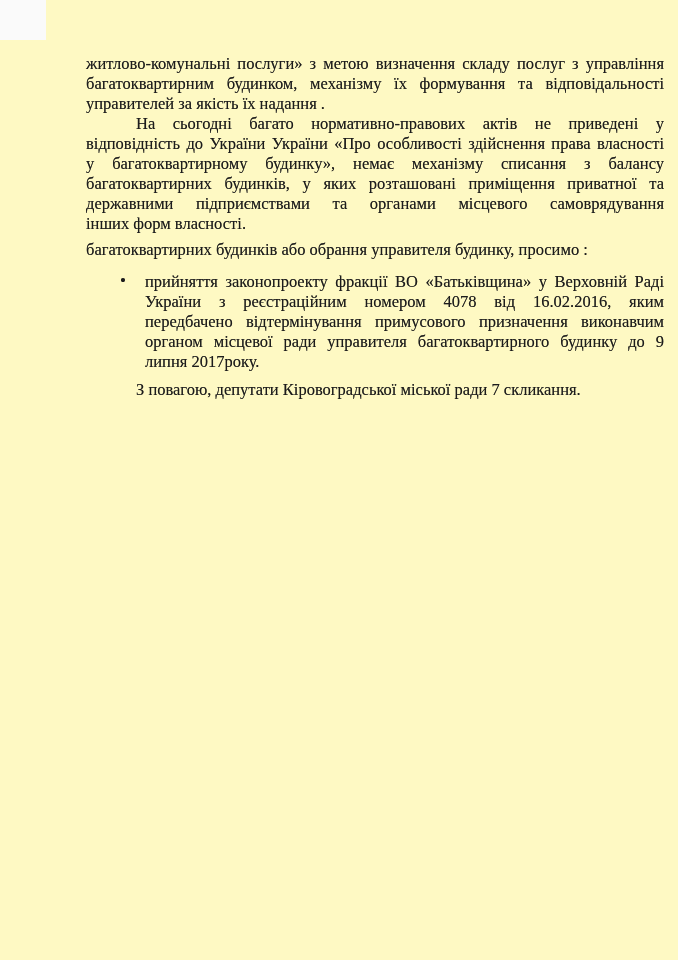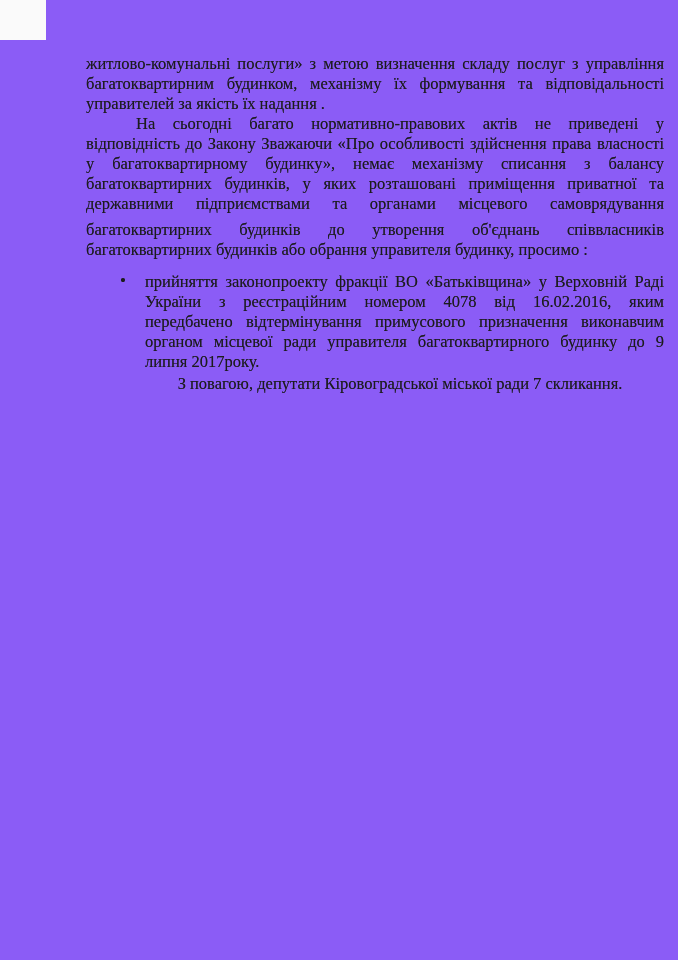--- a/index.html
+++ b/index.html
@@ -10,21 +10,21 @@
     width: 678px;
     height: 960px;
     background: #ffffff;
     position: relative;
     font-family: "Liberation Serif", serif;
     overflow: hidden;
   }
   .page {
     position: absolute;
     inset: 0;
-    background: #8b5cf6;
+    background: #fef9c3;
     overflow: hidden;
     text-decoration: underline;
   }
   .scan-artifact {
     position: absolute;
     left: 0;
     top: 0;
     width: 46px;
     height: 40px;
     background: #fafafa;
@@ -62,49 +62,49 @@
     position: relative;
   }
   .bullet-marker {
     position: absolute;
     left: 34px;
     top: -1px;
     font-size: 17px;
     color: #1c1c1c;
   }
   .signature {
-    margin-top: 2px;
+    margin-top: 8px;
     text-indent: 50px;
-    text-align: center;
+    text-align: left;
   }
 </style>
 </head>
 <body>
 
 <div class="page">
   <div class="scan-artifact"></div>
 
   <div class="content">
 
     <div class="para">
       <div class="ln j">житлово-комунальні послуги» з метою визначення складу послуг з управління</div>
       <div class="ln j">багатоквартирним будинком, механізму їх формування та відповідальності</div>
       <div class="ln last">управителей за якість їх надання .</div>
     </div>
 
     <div class="para">
       <div class="ln j ind">На сьогодні багато нормативно-правових актів не приведені у</div>
-      <div class="ln j">відповідність до Закону Зважаючи «Про особливості здійснення права власності</div>
+      <div class="ln j">відповідність до України України «Про особливості здійснення права власності</div>
       <div class="ln j">у багатоквартирному будинку», немає механізму списання з балансу</div>
       <div class="ln j">багатоквартирних будинків, у яких розташовані приміщення приватної та</div>
       <div class="ln j">державними підприємствами та органами місцевого самоврядування</div>
+      <div class="ln last">інших форм власності.</div>
     </div>
 
     <div class="para para-request">
-      <div class="ln j">багатоквартирних будинків до утворення об'єднань співвласників</div>
       <div class="ln last">багатоквартирних будинків або обрання управителя будинку, просимо :</div>
     </div>
 
     <div class="bullet-item">
       <span class="bullet-marker">•</span>
       <div class="ln j">прийняття законопроекту фракції ВО «Батьківщина» у Верховній Раді</div>
       <div class="ln j">України з реєстраційним номером 4078 від 16.02.2016, яким</div>
       <div class="ln j">передбачено відтермінування примусового призначення виконавчим</div>
       <div class="ln j">органом місцевої ради управителя багатоквартирного будинку до 9</div>
       <div class="ln last">липня 2017року.</div>

